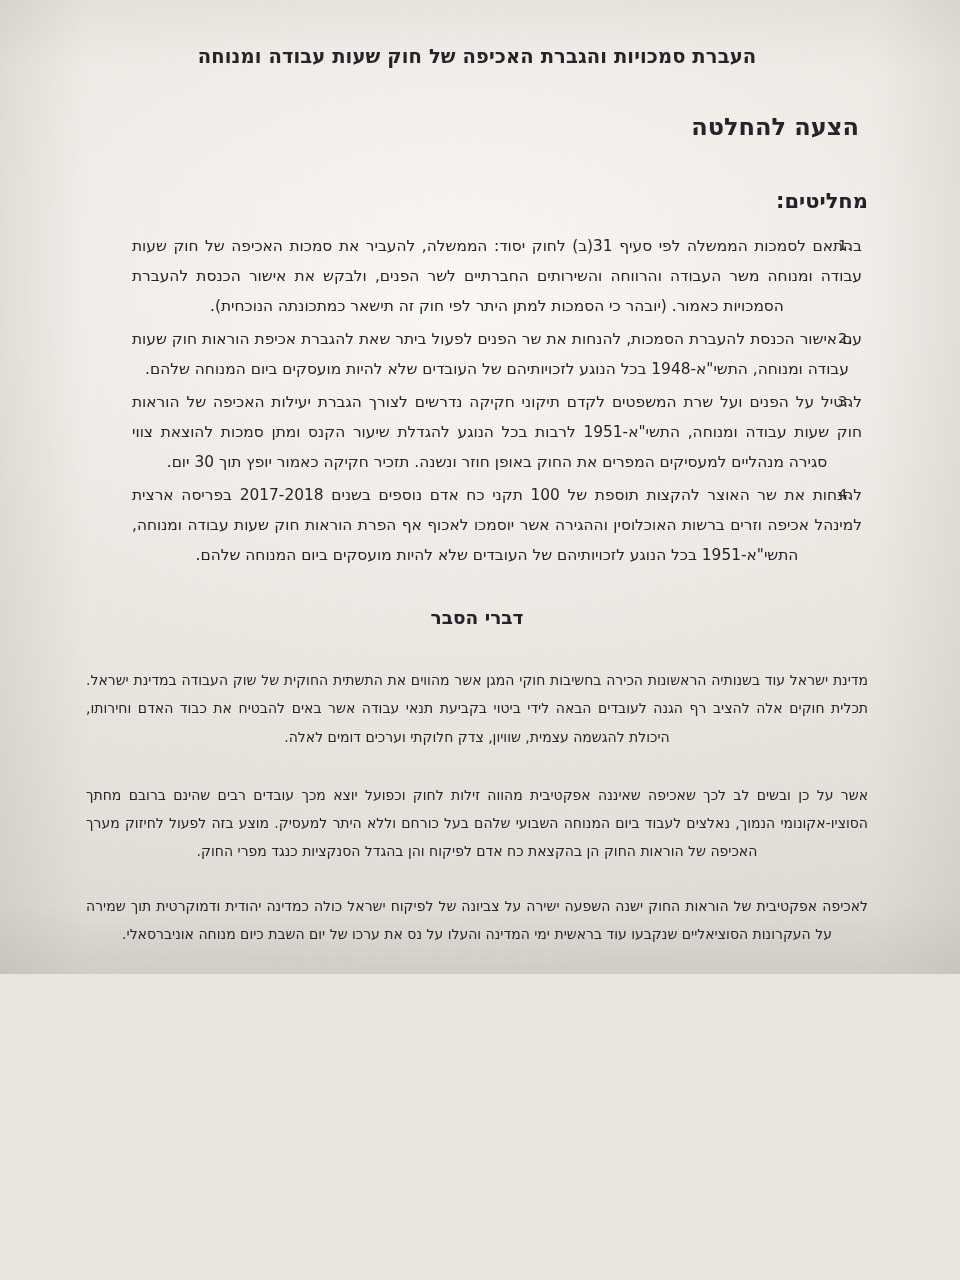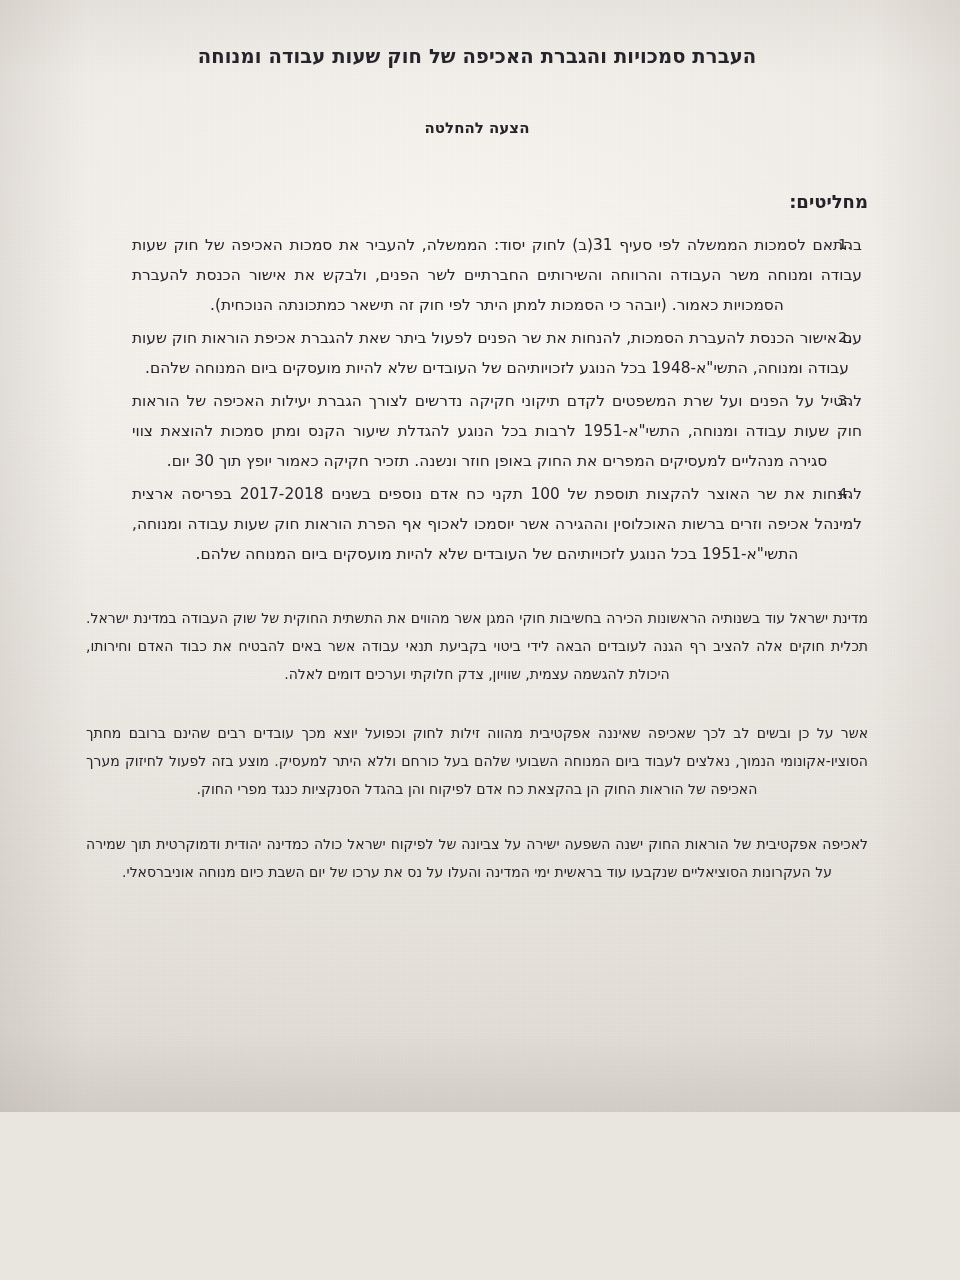--- a/index.html
+++ b/index.html
@@ -12,21 +12,21 @@
     height: 1280px;
     overflow: hidden;
     background: #e9e5df;
     font-family: "DejaVu Sans", "Liberation Sans", sans-serif;
   }
 
   
   .page-scan {
     position: relative;
     width: 960px;
-    height: 1112px;
+    height: 974px;
     box-sizing: border-box;
     background:
       radial-gradient(ellipse 150% 90% at 48% 30%, rgba(255,253,250,0.82) 0%, rgba(246,243,238,0.40) 42%, rgba(225,220,212,0.0) 78%),
       linear-gradient(178deg, #eae6e0 0%, #e9e5df 30%, #e6e2dc 62%, #e2ded7 86%, #dedad3 100%);
     direction: rtl;
     overflow: hidden;
   }
   
   .scan-grain {
     position: absolute;
@@ -60,33 +60,33 @@
     margin: 0;
     padding-top: 6px;
     font-size: 19.5px;
     font-weight: 700;
     text-align: center;
     color: #24242a;
     letter-spacing: 0.1px;
     line-height: 1.35;
   }
   .doc-subtitle {
-    margin: 16px;
+    margin: 9px;
     padding-top: 32px;
-    font-size: 15px;
+    font-size: 24px;
     font-weight: 700;
-    text-align: center;
+    text-align: right;
     color: #24242a;
     line-height: 1.35;
   }
   .decide-heading {
     margin: 0;
     padding-top: 36px;
     padding-inline-end: 82px;
-    font-size: 18px;
+    font-size: 21px;
     font-weight: 700;
     color: #222228;
   }
   .section-heading {
     margin: 0;
     padding-top: 34px;
     padding-bottom: 6px;
     font-size: 18.5px;
     font-weight: 700;
     text-align: center;
@@ -174,20 +174,21 @@
       <li class="decision-item">
         <span class="decision-num">3.</span>
         <span>להטיל על הפנים ועל שרת המשפטים לקדם תיקוני חקיקה נדרשים לצורך הגברת יעילות האכיפה של הוראות חוק שעות עבודה ומנוחה, התשי"א-1951 לרבות בכל הנוגע להגדלת שיעור הקנס ומתן סמכות להוצאת צווי סגירה מנהליים למעסיקים המפרים את החוק באופן חוזר ונשנה. תזכיר חקיקה כאמור יופץ תוך 30 יום.</span>
       </li>
       <li class="decision-item">
         <span class="decision-num">4.</span>
         <span>להנחות את שר האוצר להקצות תוספת של 100 תקני כח אדם נוספים בשנים 2017-2018 בפריסה ארצית למינהל אכיפה וזרים ברשות האוכלוסין וההגירה אשר יוסמכו לאכוף אף הפרת הוראות חוק שעות עבודה ומנוחה, התשי"א-1951 בכל הנוגע לזכויותיהם של העובדים שלא להיות מועסקים ביום המנוחה שלהם.</span>
       </li>
     </ol>
 
+    <h3 class="section-heading">דברי הסבר</h3>
 
     <div class="explain">
       <p class="explain-para">מדינת ישראל עוד בשנותיה הראשונות הכירה בחשיבות חוקי המגן אשר מהווים את התשתית החוקית של שוק העבודה במדינת ישראל. תכלית חוקים אלה להציב רף הגנה לעובדים הבאה לידי ביטוי בקביעת תנאי עבודה אשר באים להבטיח את כבוד האדם וחירותו, היכולת להגשמה עצמית, שוויון, צדק חלוקתי וערכים דומים לאלה.</p>
       <p class="explain-para tight">אשר על כן ובשים לב לכך שאכיפה שאיננה אפקטיבית מהווה זילות לחוק וכפועל יוצא מכך עובדים רבים שהינם ברובם מחתך הסוציו-אקונומי הנמוך, נאלצים לעבוד ביום המנוחה השבועי שלהם בעל כורחם וללא היתר למעסיק. מוצע בזה לפעול לחיזוק מערך האכיפה של הוראות החוק הן בהקצאת כח אדם לפיקוח והן בהגדל הסנקציות כנגד מפרי החוק.</p>
       <p class="explain-para">לאכיפה אפקטיבית של הוראות החוק ישנה השפעה ישירה על צביונה של לפיקוח ישראל כולה כמדינה יהודית ודמוקרטית תוך שמירה על העקרונות הסוציאליים שנקבעו עוד בראשית ימי המדינה והעלו על נס את ערכו של יום השבת כיום מנוחה אוניברסאלי.</p>
     </div>
 
   </div>
 </div>
 

